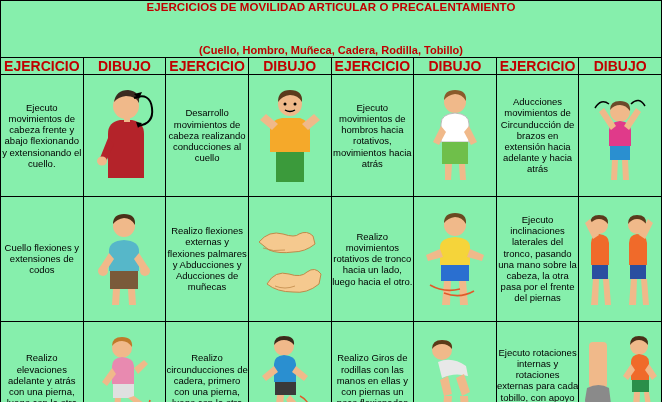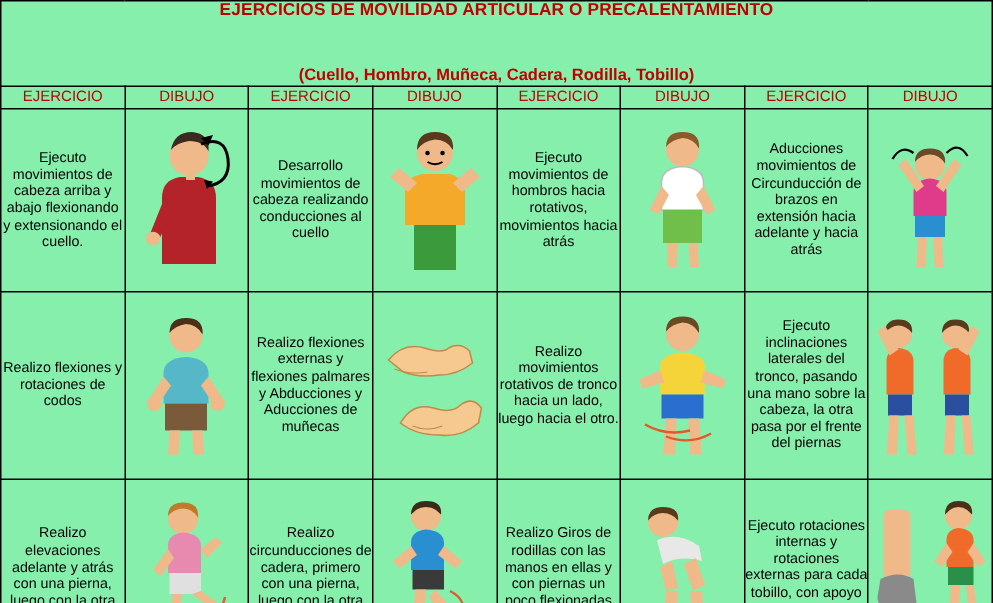--- a/index.html
+++ b/index.html
@@ -39,22 +39,22 @@
     font-size: 11.5px;
     letter-spacing: 0.1px;
   }
   .title-line2 {
     color: #c00000;
     font-weight: bold;
     font-size: 11px;
     margin-top: 30px;
   }
   .hdr {
-    font-size: 10px;
-    font-weight: normal;
+    font-size: 14px;
+    font-weight: bold;
     color: #c00000;
     height: 14px;
     padding: 1px 0;
   }
   .desc {
     font-size: 9.5px;
     color: #000000;
     line-height: 1.18;
     padding: 3px 4px;
     text-align: center;
@@ -89,21 +89,21 @@
       <td class="hdr" style="width:78px">DIBUJO</td>
       <td class="hdr" style="width:87px">EJERCICIO</td>
       <td class="hdr" style="width:78px">DIBUJO</td>
       <td class="hdr" style="width:87px">EJERCICIO</td>
       <td class="hdr" style="width:78px">DIBUJO</td>
       <td class="hdr" style="width:87px">EJERCICIO</td>
       <td class="hdr" style="width:80px">DIBUJO</td>
     </tr>
 
     <tr style="height:122px">
-      <td class="desc">Ejecuto movimientos de cabeza arriba y abajo flexionando y extensionando el cuello.</td>
+      <td class="desc">Ejecuto movimientos de cabeza frente y abajo flexionando y extensionando el cuello.</td>
       <td class="art">
         <div class="art-wrap">
           <svg width="72" height="98" viewBox="0 0 72 98">
             <path d="M20 92 L20 48 Q20 36 32 34 L44 34 Q56 36 56 48 L56 92 Z" fill="#b4232a"></path>
             <path d="M20 52 L12 72 L18 76 L26 58 Z" fill="#b4232a"></path>
             <ellipse cx="14" cy="75" rx="5" ry="4.5" fill="#f0b98a"></ellipse>
             <circle cx="38" cy="20" r="13" fill="#f0b98a"></circle>
             <path d="M26 16 Q28 4 40 4 Q52 5 51 17 Q48 10 38 10 Q30 11 26 16 Z" fill="#3a2a20"></path>
             <path d="M36 31 L42 31 L42 36 L36 36 Z" fill="#f0b98a"></path>
             <path d="M46 12 q16 -6 18 10 q2 16 -14 18" fill="none" stroke="#000" stroke-width="2"></path>
@@ -156,21 +156,21 @@
             <path d="M46 44 L58 26 L53 22 L41 40 Z" fill="#f0b98a"></path>
             <rect x="27" y="60" width="20" height="14" fill="#2a8fd0"></rect>
             <path d="M29 74 L28 94 L34 94 L35 74 Z" fill="#f0b98a"></path>
             <path d="M39 74 L40 94 L46 94 L45 74 Z" fill="#f0b98a"></path>
           </svg>
         </div>
       </td>
     </tr>
 
     <tr style="height:125px">
-      <td class="desc">Realizo flexiones y rotaciones de codos</td>
+      <td class="desc">Cuello flexiones y extensiones de codos</td>
       <td class="art">
         <div class="art-wrap">
           <svg width="72" height="100" viewBox="0 0 72 100">
             <circle cx="36" cy="17" r="11" fill="#f0b98a"></circle>
             <path d="M25 15 Q25 5 36 5 Q48 5 47 16 Q43 9 36 9 Q29 10 25 15 Z" fill="#4a3018"></path>
             <path d="M21 62 L21 42 Q21 32 36 31 Q51 32 51 42 L51 62 Z" fill="#56b7c9"></path>
             <path d="M21 44 L12 58 L18 62 L26 50 Z" fill="#f0b98a"></path>
             <path d="M51 44 L60 58 L54 62 L46 50 Z" fill="#f0b98a"></path>
             <circle cx="15" cy="62" r="5" fill="#f0b98a"></circle>
             <circle cx="57" cy="62" r="5" fill="#f0b98a"></circle>

